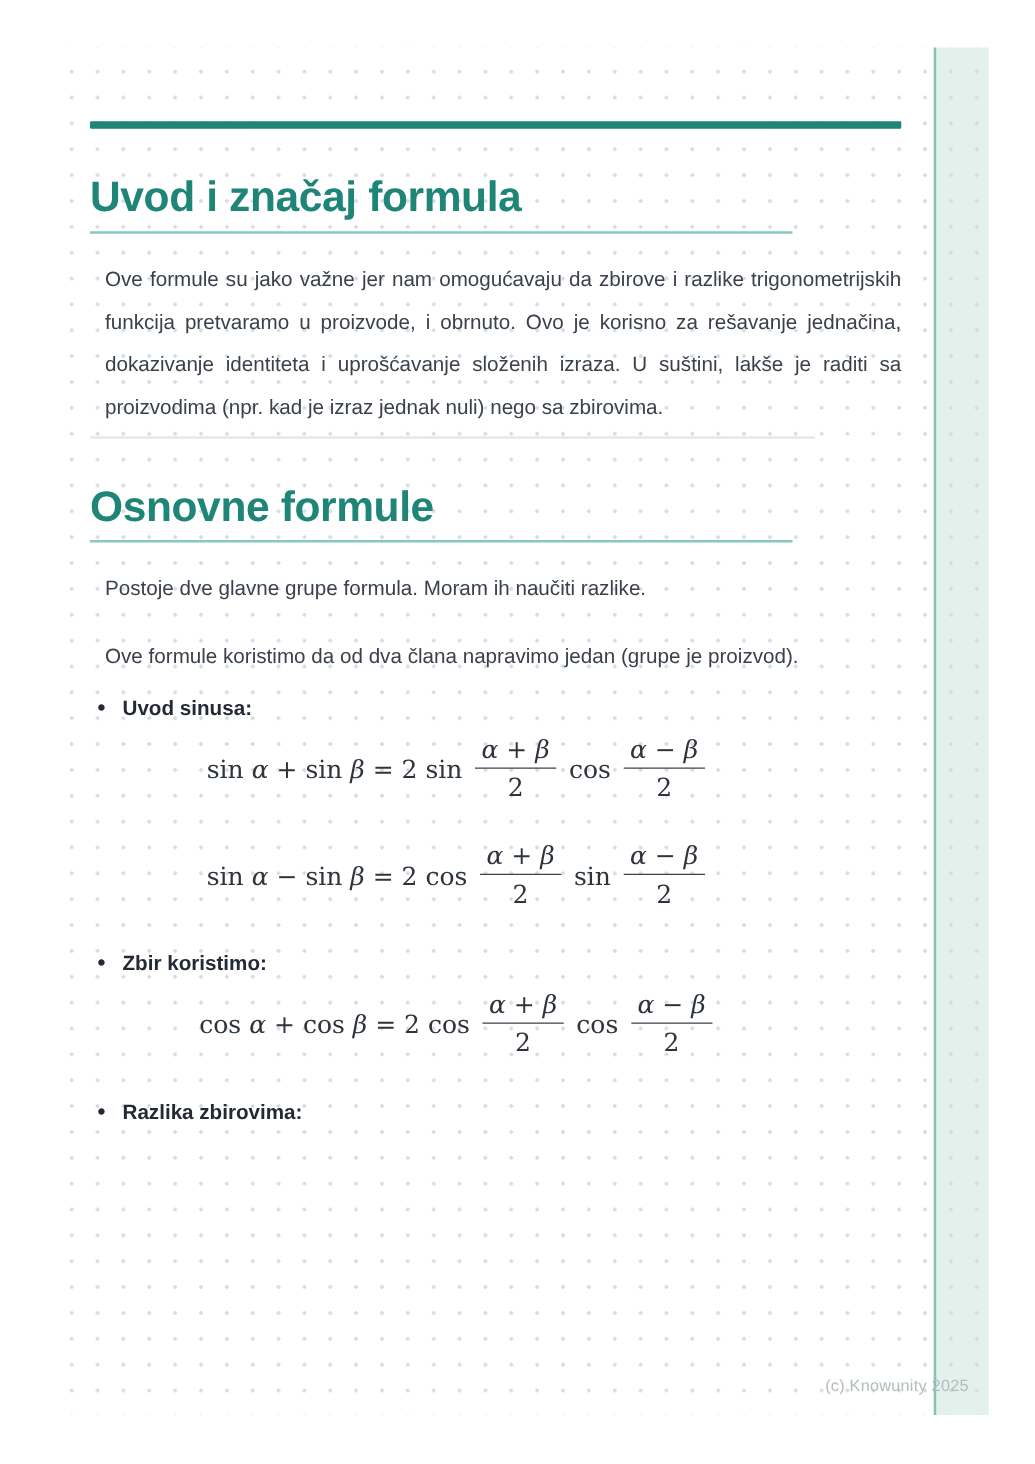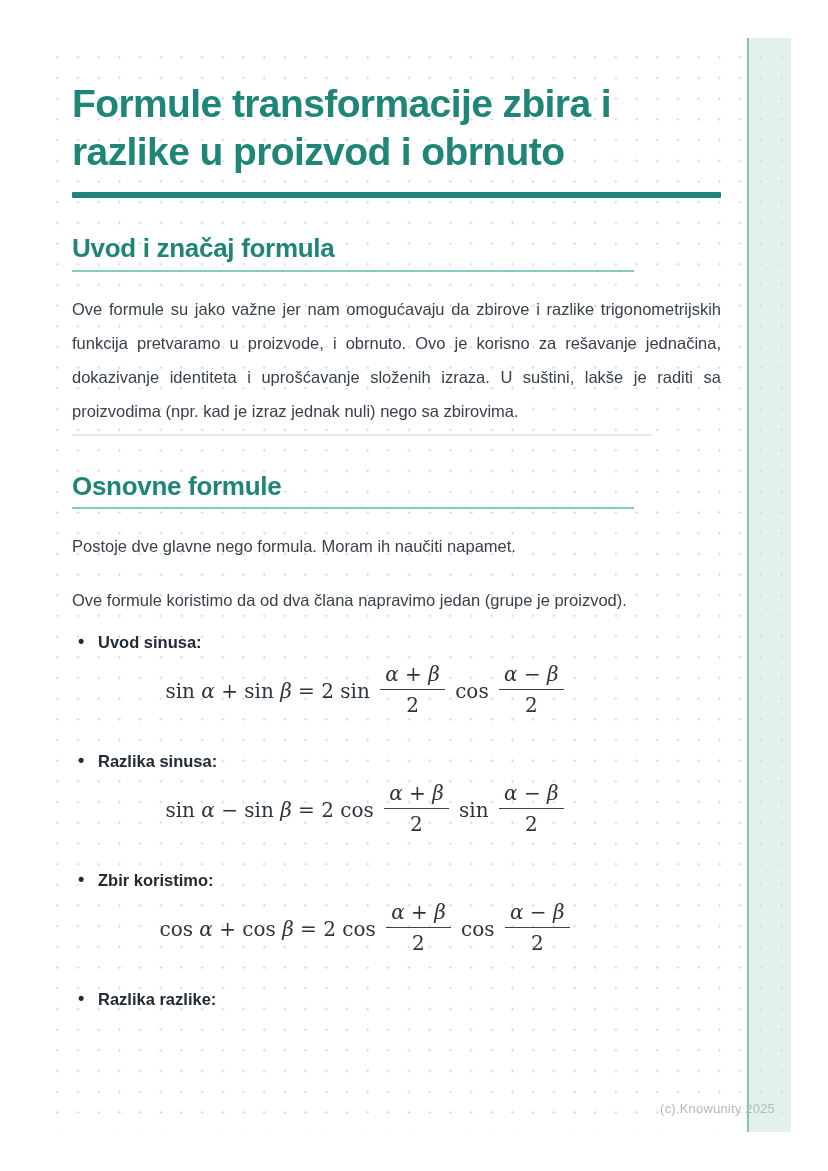--- a/index.html
+++ b/index.html
@@ -41,33 +41,33 @@
   }
   h1.doc-title span{display:block;}
   .title-rule{
     height:6px;
     background:#1e8577;
     margin-top:17px;
     border-radius:1px;
   }
   h2.section-heading{
     margin:34px 0 0 0;
-    font-size:26px;
+    font-size:34px;
     line-height:1.25;
     font-weight:700;
     letter-spacing:-0.3px;
     color:#1e8577;
   }
   .rule-thin{
     width:562px;height:2px;
     background:#85c9c1;
     margin-top:5px;
   }
   p.body-text{
-    margin:20px 0 0 0;
+    margin:20px 0 0 12px;
     font-size:16.5px;
     line-height:34px;
     color:#3a414b;
   }
   p.justified{text-align:justify;}
   .divider{
     width:580px;height:2px;
     background:#e6e7e9;
     margin-top:6px;
   }
@@ -131,53 +131,46 @@
   }
 </style>
 </head>
 <body>
 
 <div class="sheet">
   <div class="stripe"></div>
 
   <div class="content">
 
-    <h1 class="doc-title">
-      <span>Formule transformacije zbira i</span>
-      <span>razlike u proizvod i obrnuto</span>
-    </h1>
     <div class="title-rule"></div>
 
     <h2 class="section-heading">Uvod i značaj formula</h2>
     <div class="rule-thin"></div>
     <p class="body-text justified">Ove formule su jako važne jer nam omogućavaju da zbirove i razlike trigonometrijskih funkcija pretvaramo u proizvode, i obrnuto. Ovo je korisno za rešavanje jednačina, dokazivanje identiteta i uprošćavanje složenih izraza. U suštini, lakše je raditi sa proizvodima (npr. kad je izraz jednak nuli) nego sa zbirovima.</p>
 
     <div class="divider"></div>
 
     <h2 class="section-heading mt-lg">Osnovne formule</h2>
     <div class="rule-thin"></div>
-    <p class="body-text">Postoje dve glavne nego formula. Moram ih naučiti napamet.</p>
+    <p class="body-text">Postoje dve glavne grupe formula. Moram ih naučiti razlike.</p>
 
     <p class="body-text">Ove formule koristimo da od dva člana napravimo jedan (grupe je proizvod).</p>
 
     <div class="bullet first">
       <span>Uvod sinusa:</span>
     </div>
     <div class="math"><span class="mtxt">sin </span><span class="mvar">α</span><span class="mtxt"> + sin </span><span class="mvar">β</span><span class="mtxt"> = 2 sin </span><span class="frac"><span class="num"><span class="mvar">α</span><span class="mtxt"> + </span><span class="mvar">β</span></span><span class="den">2</span></span><span class="mtxt"> cos </span><span class="frac"><span class="num"><span class="mvar">α</span><span class="mtxt"> − </span><span class="mvar">β</span></span><span class="den">2</span></span></div>
 
-    <div class="bullet">
-      <span>Razlika sinusa:</span>
-    </div>
     <div class="math"><span class="mtxt">sin </span><span class="mvar">α</span><span class="mtxt"> − sin </span><span class="mvar">β</span><span class="mtxt"> = 2 cos </span><span class="frac"><span class="num"><span class="mvar">α</span><span class="mtxt"> + </span><span class="mvar">β</span></span><span class="den">2</span></span><span class="mtxt"> sin </span><span class="frac"><span class="num"><span class="mvar">α</span><span class="mtxt"> − </span><span class="mvar">β</span></span><span class="den">2</span></span></div>
 
     <div class="bullet">
       <span>Zbir koristimo:</span>
     </div>
     <div class="math"><span class="mtxt">cos </span><span class="mvar">α</span><span class="mtxt"> + cos </span><span class="mvar">β</span><span class="mtxt"> = 2 cos </span><span class="frac"><span class="num"><span class="mvar">α</span><span class="mtxt"> + </span><span class="mvar">β</span></span><span class="den">2</span></span><span class="mtxt"> cos </span><span class="frac"><span class="num"><span class="mvar">α</span><span class="mtxt"> − </span><span class="mvar">β</span></span><span class="den">2</span></span></div>
 
     <div class="bullet">
-      <span>Razlika razlike:</span>
+      <span>Razlika zbirovima:</span>
     </div>
 
   </div>
 
   <div class="footer-credit">(c) Knowunity 2025</div>
 </div>
 
 </body></html>

